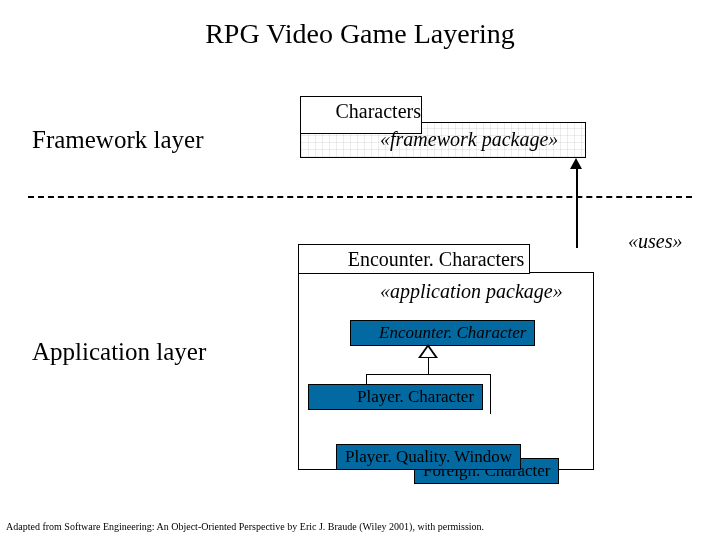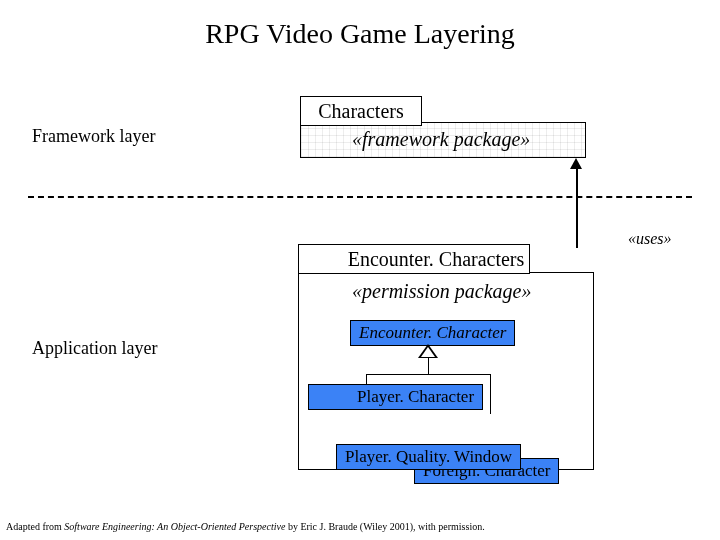--- a/index.html
+++ b/index.html
@@ -16,53 +16,54 @@
     position: absolute;
     top: 18px;
     left: 0;
     width: 100%;
     text-align: center;
     font-size: 28px;
     font-weight: normal;
   }
   .layer-label {
     position: absolute;
-    font-size: 18px;
+    font-size: 25px;
   }
   .box {
     position: absolute;
     border: 1px solid #000;
   }
   .label-abs {
     position: absolute;
     font-size: 20px;
   }
   .small-label {
     position: absolute;
-    background: #3b82f6;
+    background: #0369a1;
     border: 1px solid #000;
     font-size: 17px;
     padding: 2px 8px;
     white-space: nowrap;
   }
   .stereo {
     font-style: italic;
+    padding-left: 28px;
   }
   .uses-label {
     position: absolute;
     font-style: italic;
-    font-size: 16px;
+    font-size: 20px;
   }
   .citation {
     position: absolute;
     left: 6px;
     bottom: 8px;
     font-size: 10px;
   }
-  .citation .book { font-style: italic; }
+  .citation .book { }
 
   
   .hatch {
     background-image:
       repeating-linear-gradient(0deg, rgba(0,0,0,0.07) 0 1px, transparent 1px 7px),
       repeating-linear-gradient(90deg, rgba(0,0,0,0.07) 0 1px, transparent 1px 7px);
   }
 
   
   .separator {
@@ -122,35 +123,35 @@
 </style>
 </head>
 <body>
 
 <div class="title">RPG Video Game Layering</div>
 
 <div class="layer-label" style="top:126px; left:32px;">Framework layer</div>
 
 <div class="box hatch" style="left:300px; top:122px; width:286px; height:36px;"></div>
 
-<div class="box" style="left:300px; top:96px; width:122px; height:30px; background:#fff; text-align:center; line-height:28px; font-size:20px;">Characters</div>
+<div class="box" style="left:300px; top:96px; width:122px; height:38px; background:#fff; text-align:right; line-height:28px; font-size:20px;">Characters</div>
 
 <div class="label-abs stereo" style="left:352px; top:128px;">«framework package»</div>
 
 <div class="separator"></div>
 
 <div class="arrow-stem" style="left:576px; top:168px; height:80px;"></div>
 <div class="arrow-head" style="left:570px; top:158px;"></div>
 <div class="uses-label" style="left:628px; top:230px;">«uses»</div>
 
 <div class="box" style="left:298px; top:272px; width:296px; height:198px;"></div>
 
 <div class="box" style="left:298px; top:244px; width:232px; height:30px; background:#fff; text-align:center; line-height:28px; font-size:20px;padding-left:44px;">Encounter. Characters</div>
 
-<div class="label-abs stereo" style="left:352px; top:280px;">«permission package»</div>
+<div class="label-abs stereo" style="left:352px; top:280px;">«application package»</div>
 
 <div class="layer-label" style="top:338px; left:32px;">Application layer</div>
 
 <div class="small-label stereo" style="left:350px; top:320px;">Encounter. Character</div>
 
 <div class="small-label" style="left:308px; top:384px;padding-left:48px;">Player. Character</div>
 
 <div class="small-label" style="left:414px; top:414px;margin-top:44px;">Foreign. Character</div>
 
 <div class="small-label" style="left:336px; top:444px;">Player. Quality. Window</div>

